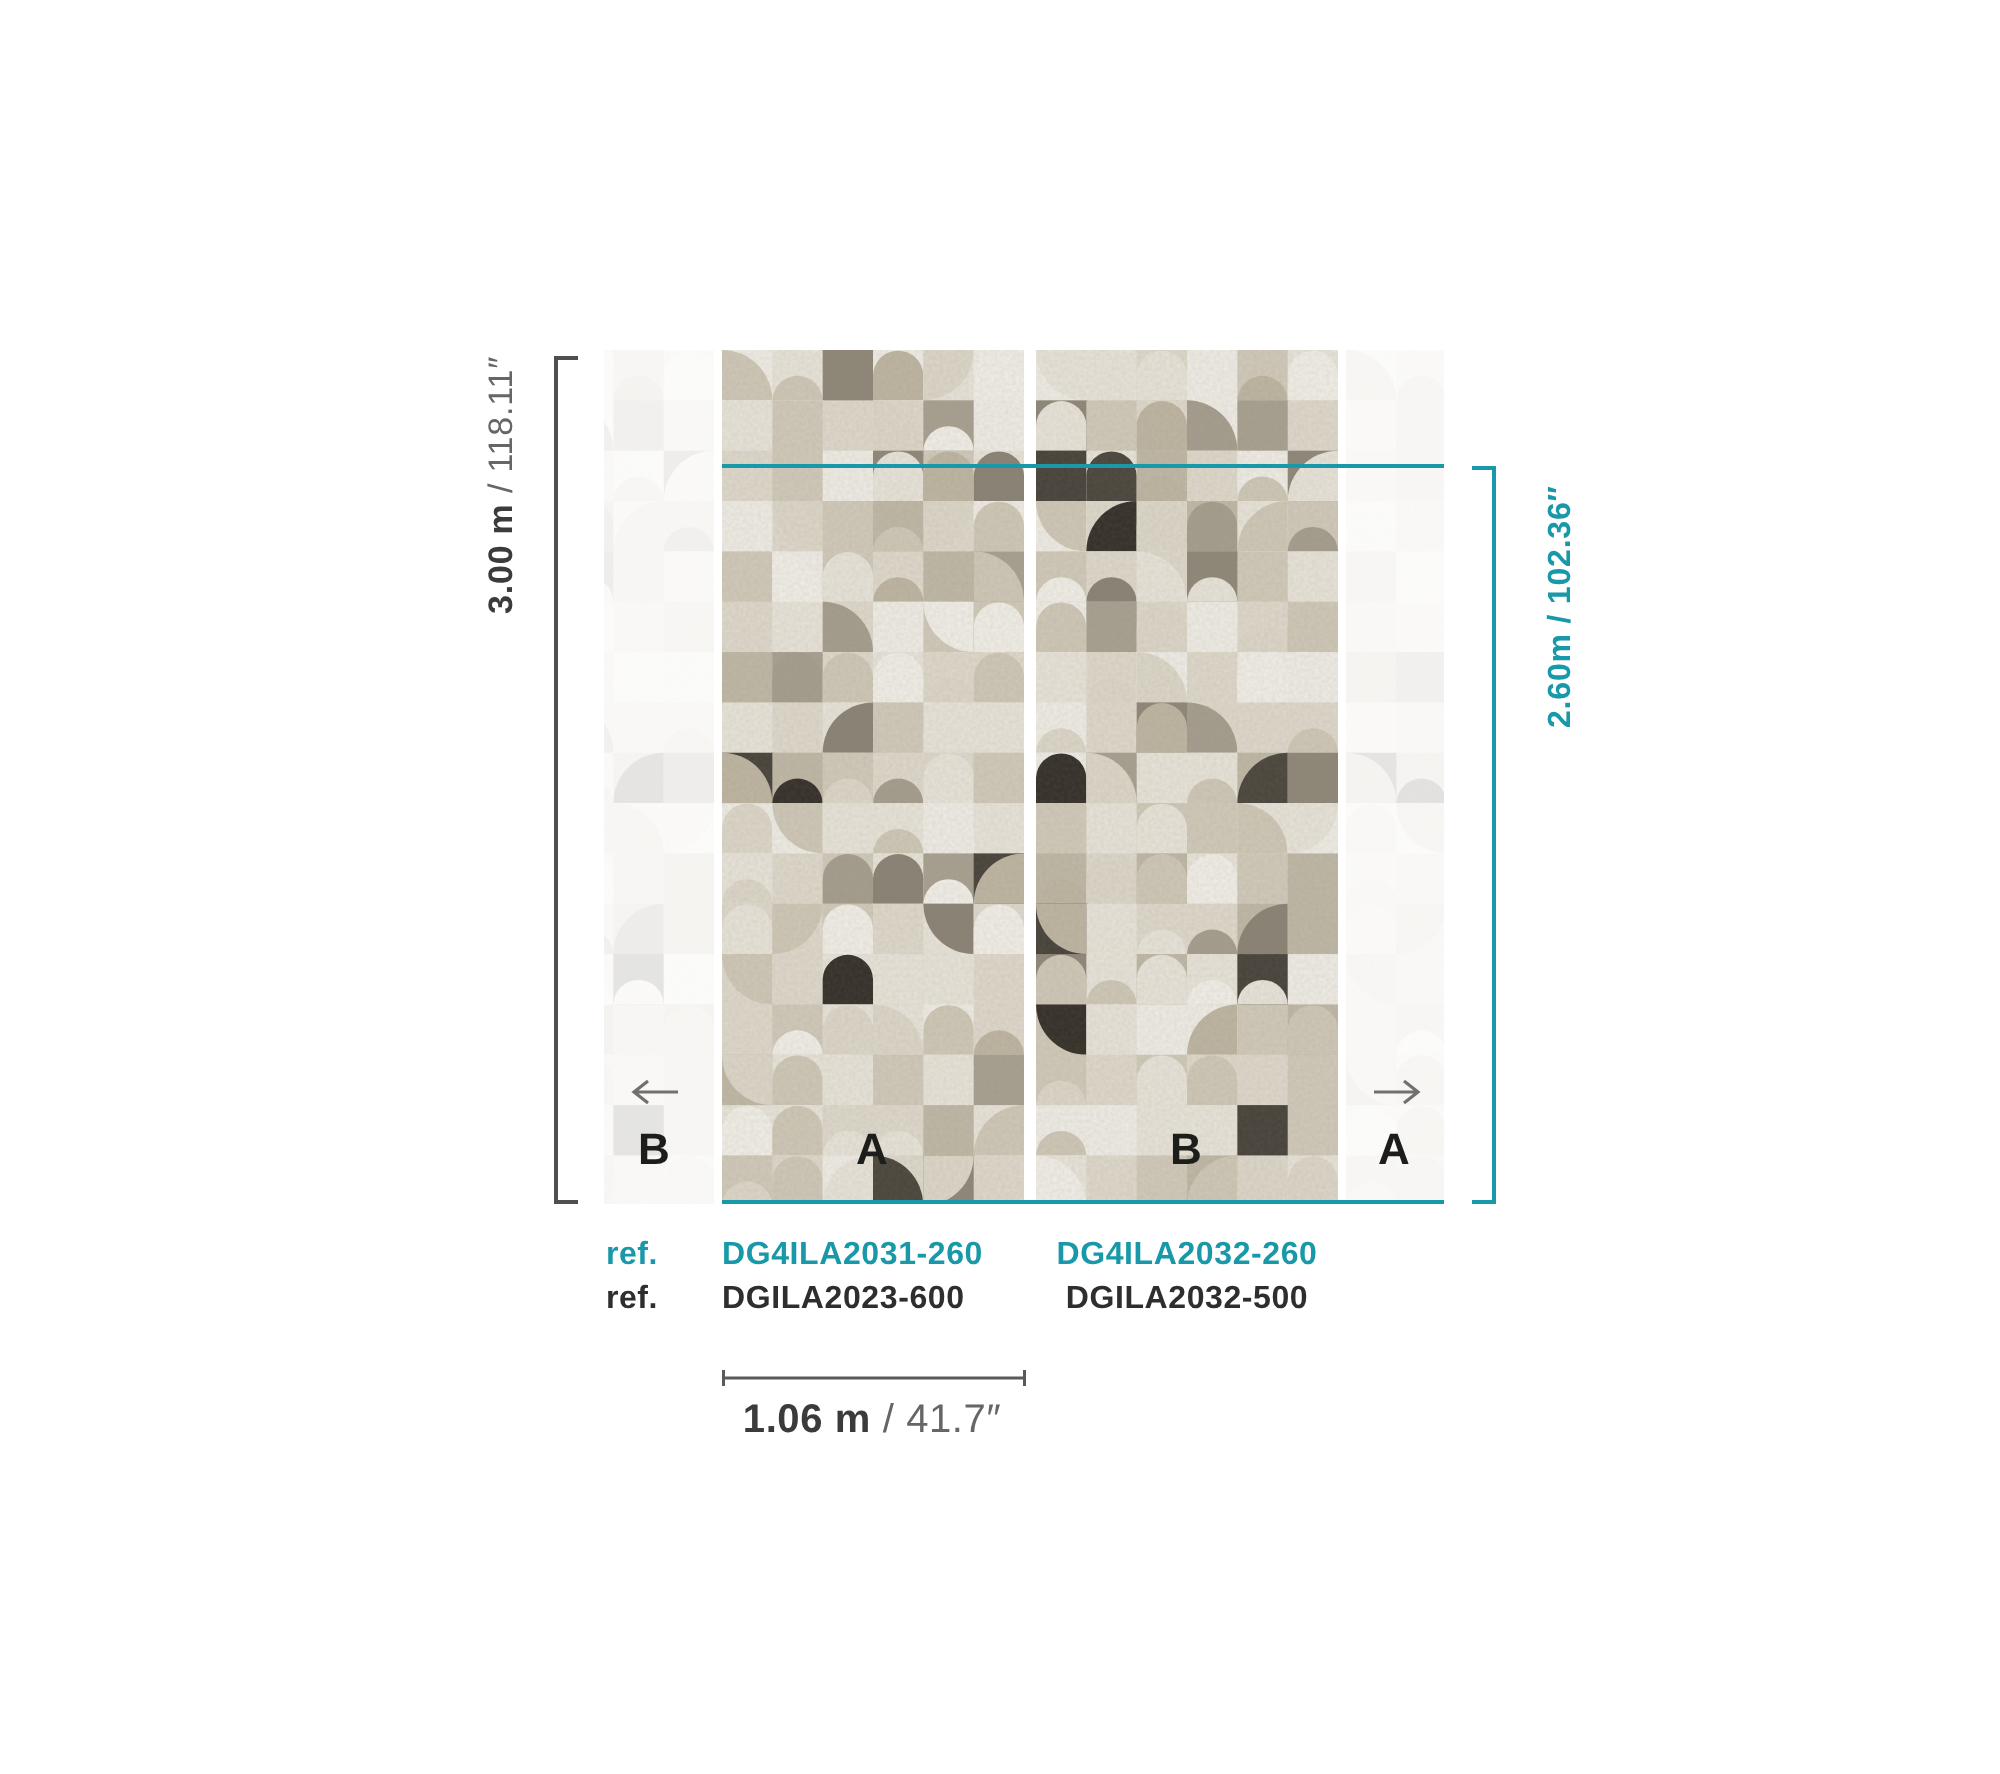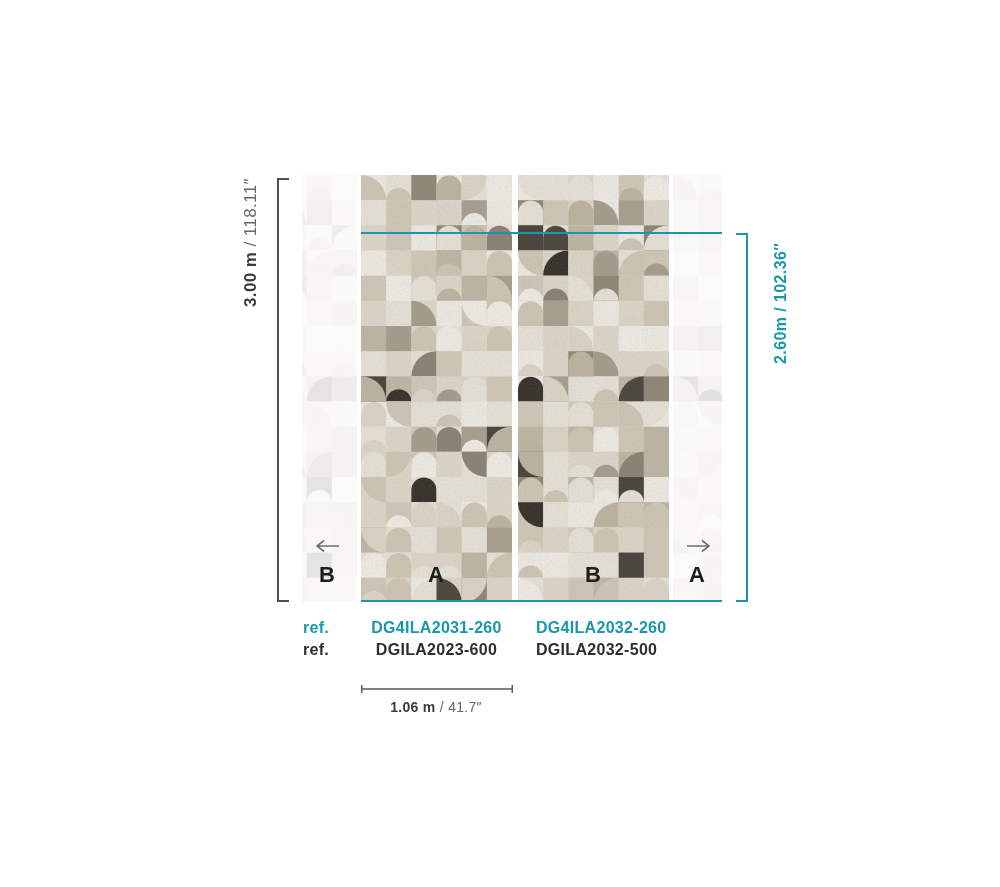--- a/index.html
+++ b/index.html
@@ -29,29 +29,29 @@
   .height-label{left:241px;top:307px;font-size:17px;color:var(--text_gray,#6a6a6a);}
   .height-label .metric{font-weight:bold;color:var(--text_dark,#3b3b3b);}
   .drop-label{left:772px;top:364px;font-size:16px;font-weight:bold;color:var(--teal,#1898a8);}
   .sep{white-space:pre;}
   .panel-letter{
     position:absolute;top:562px;width:30px;text-align:center;
     font-size:22px;font-weight:bold;color:var(--letter_black,#1d1d1b);
   }
   .ref-row span{position:absolute;font-size:16px;font-weight:bold;letter-spacing:.3px;}
   .ref-label{left:299px;width:34px;text-align:center;}
-  .ref-a{left:361px;width:151px;text-align:center;}
-  .ref-b{left:536px;width:151px;text-align:left;}
+  .ref-a{left:361px;width:151px;}
+  .ref-b{left:518px;width:151px;text-align:center;}
   .row-260 span{top:619px;color:var(--teal,#1898a8);}
   .row-300 span{top:641px;color:var(--ref_black,#2e2e2e);}
   .arrow-icon{position:absolute;top:538px;}
   .width-dim-line{position:absolute;left:361px;top:684px;}
   .width-label{
     position:absolute;left:326px;top:699px;width:220px;text-align:center;
-    font-size:14px;color:var(--text_gray,#6a6a6a);letter-spacing:.3px;
+    font-size:20px;color:var(--text_gray,#6a6a6a);letter-spacing:.3px;
   }
   .width-label .metric{font-weight:bold;color:var(--text_dark,#3b3b3b);}
   .defs-holder{position:absolute;width:0;height:0;overflow:hidden;}
 </style>
 </head>
 <body>
 
 <div class="stage">
 
   <svg class="defs-holder" aria-hidden="true">

